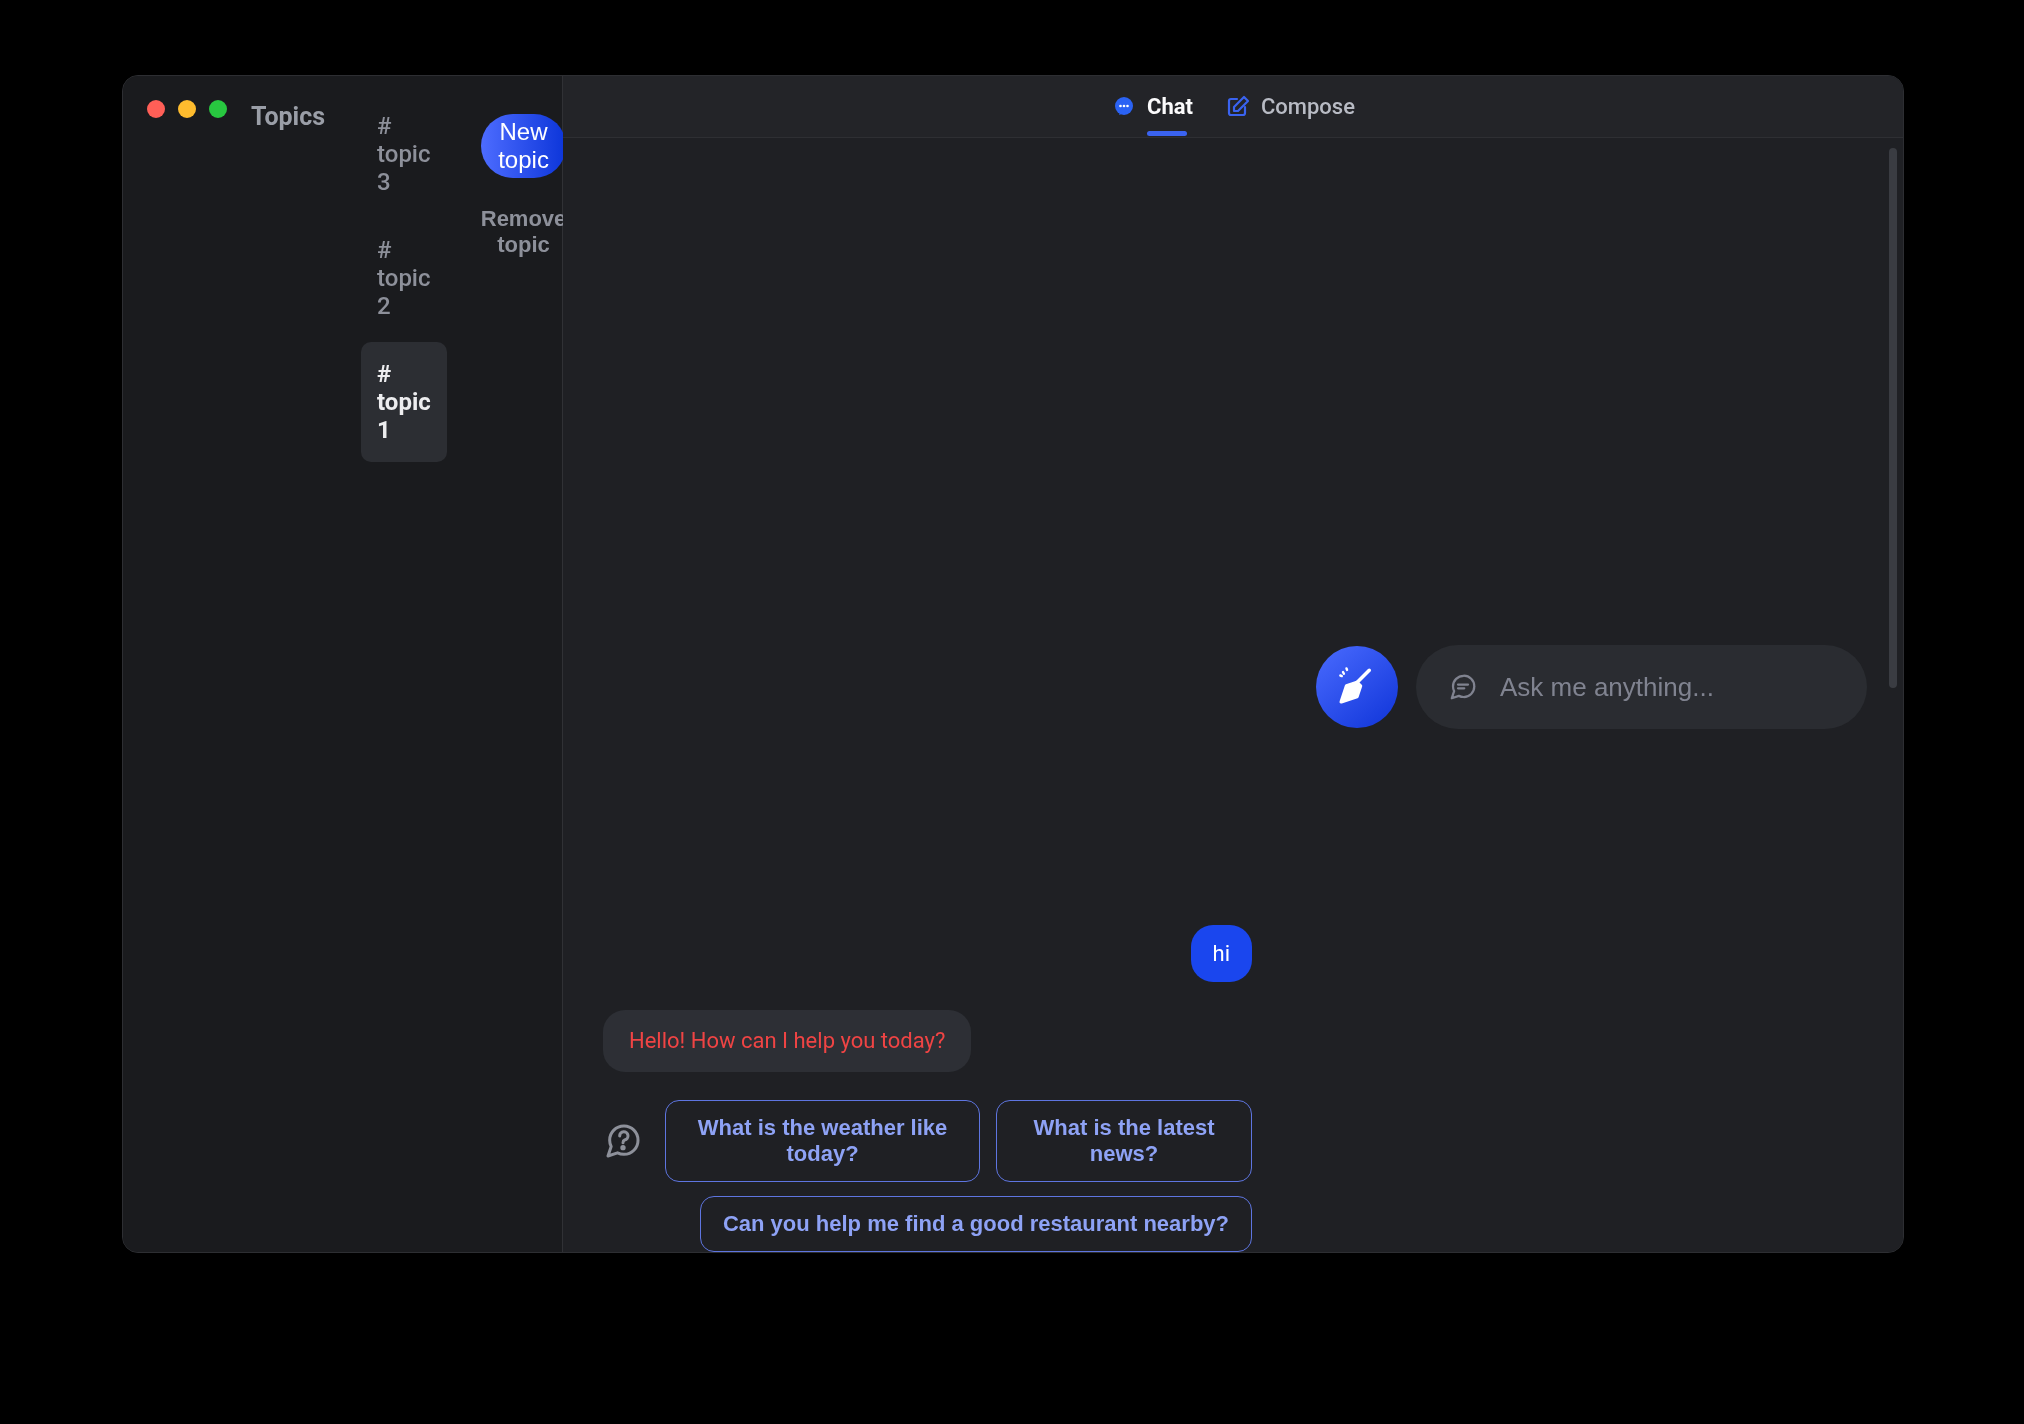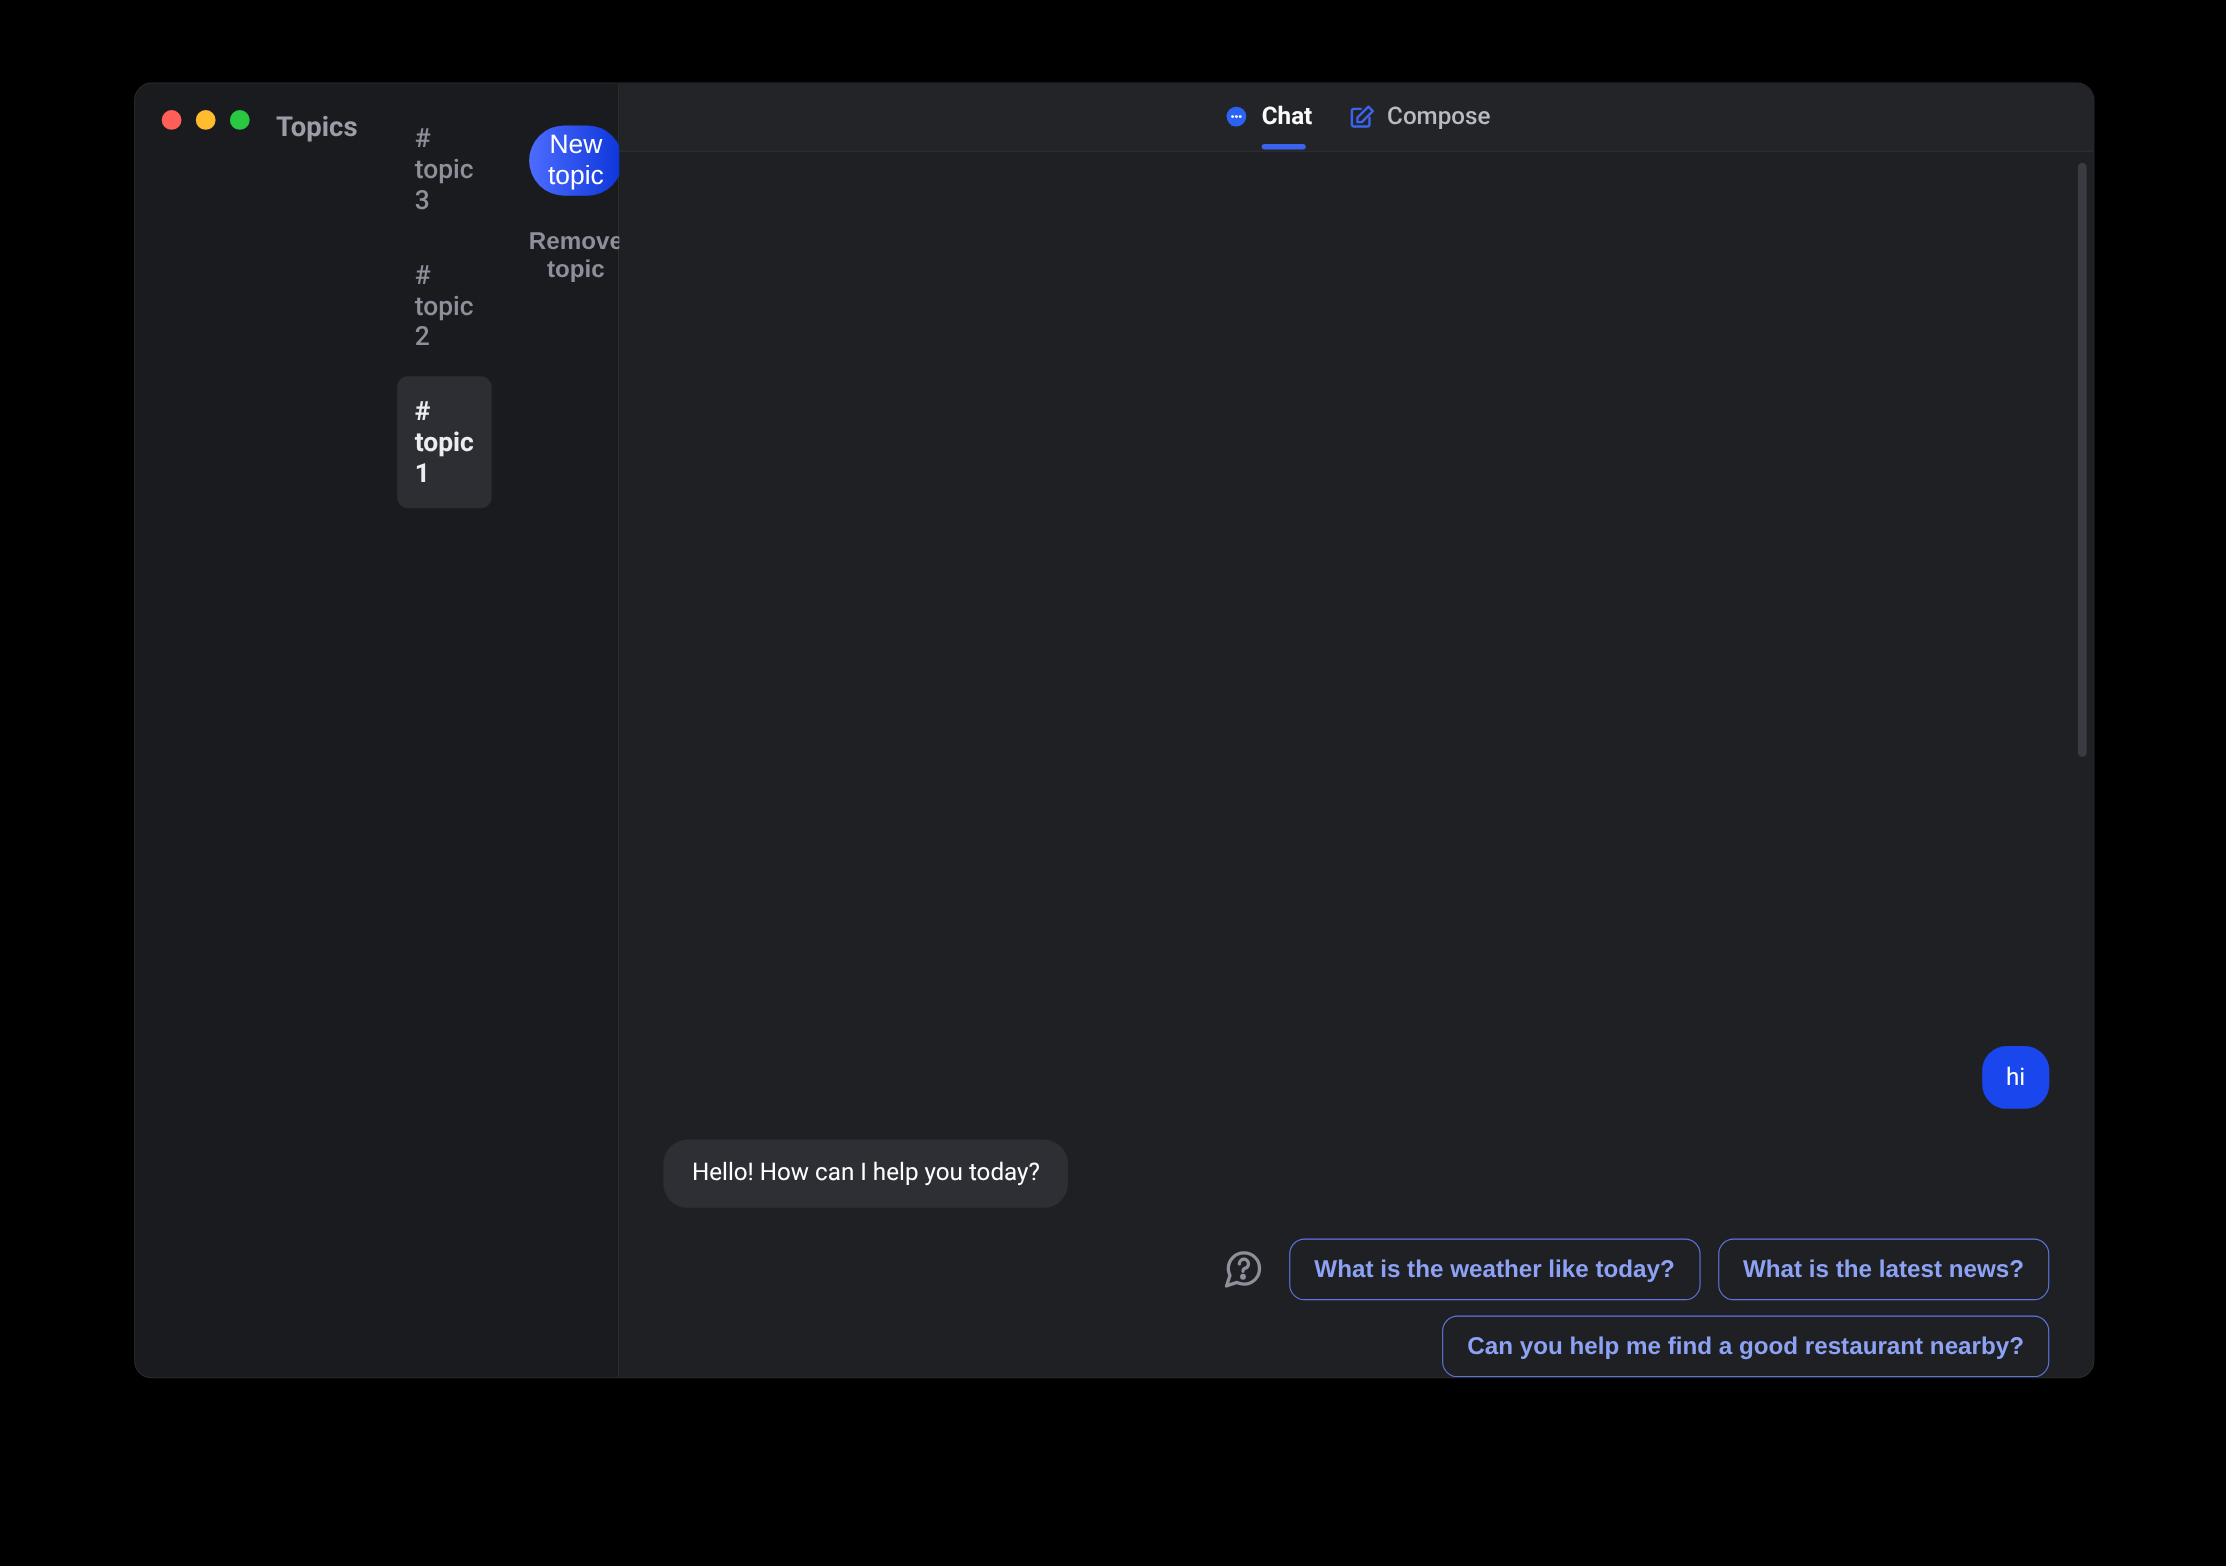--- a/index.html
+++ b/index.html
@@ -168,21 +168,21 @@
       line-height: 1.35;
     }
     .msg-bubble.user {
       background: #1a46ee;
       color: #fff;
       border-radius: 22px;
       padding: 14px 22px;
     }
     .msg-bubble.assistant {
       background: #2d2f35;
-      color: #ffffff;
+      color: #ef4444;
       text-align: right;
     }
     .suggestion-icon {
       width: 40px; height: 40px;
       align-self: center;
       margin-right: 6px;
     }
     .suggestion-pill {
       border: 1.5px solid #5e75e0;
       border-radius: 14px;
@@ -320,16 +320,37 @@
             </span>
             <button class="suggestion-pill">What is the weather like today?</button>
             <button class="suggestion-pill">What is the latest news?</button>
           </div>
           <div class="sug-line1">
             <button class="suggestion-pill">Can you help me find a good restaurant nearby?</button>
           </div>
         </div>
       </div>
 
+      <div class="composer">
+        <button class="broom-btn">
+          <span>
+            <svg width="42" height="42" viewBox="0 0 24 24" fill="none" stroke="#fff" stroke-width="2" stroke-linecap="round" stroke-linejoin="round">
+                <path d="M19 3l-7 7"></path>
+                <path d="M12 10l-6 2-3 9 9-3 2-6z" fill="#fff" stroke="#fff"></path>
+                <path d="M4 4l.5 1M6 2l.3.8M2.5 6l.8.3" stroke="#fff" stroke-width="1.4"></path>
+              </svg>
+          </span>
+        </button>
+        <div class="input-wrap">
+          <span class="chat-line-icon">
+            <svg width="30" height="30" viewBox="0 0 24 24" fill="none" stroke="#808390" stroke-width="1.8" stroke-linecap="round" stroke-linejoin="round">
+                <path d="M21 11.5a8.38 8.38 0 0 1-8.5 8.5 8.5 8.5 0 0 1-3.8-.9L3 21l1.9-5.7A8.38 8.38 0 0 1 4 11.5 8.5 8.5 0 0 1 12.5 3 8.38 8.38 0 0 1 21 11.5z"></path>
+                <line x1="8" y1="10" x2="16" y2="10"></line>
+                <line x1="8" y1="13" x2="13" y2="13"></line>
+              </svg>
+          </span>
+          <input type="text" placeholder="Ask me anything..." style="">
+        </div>
+      </div>
     </div>
 
   </section>
 </div>
 
 </body></html>

